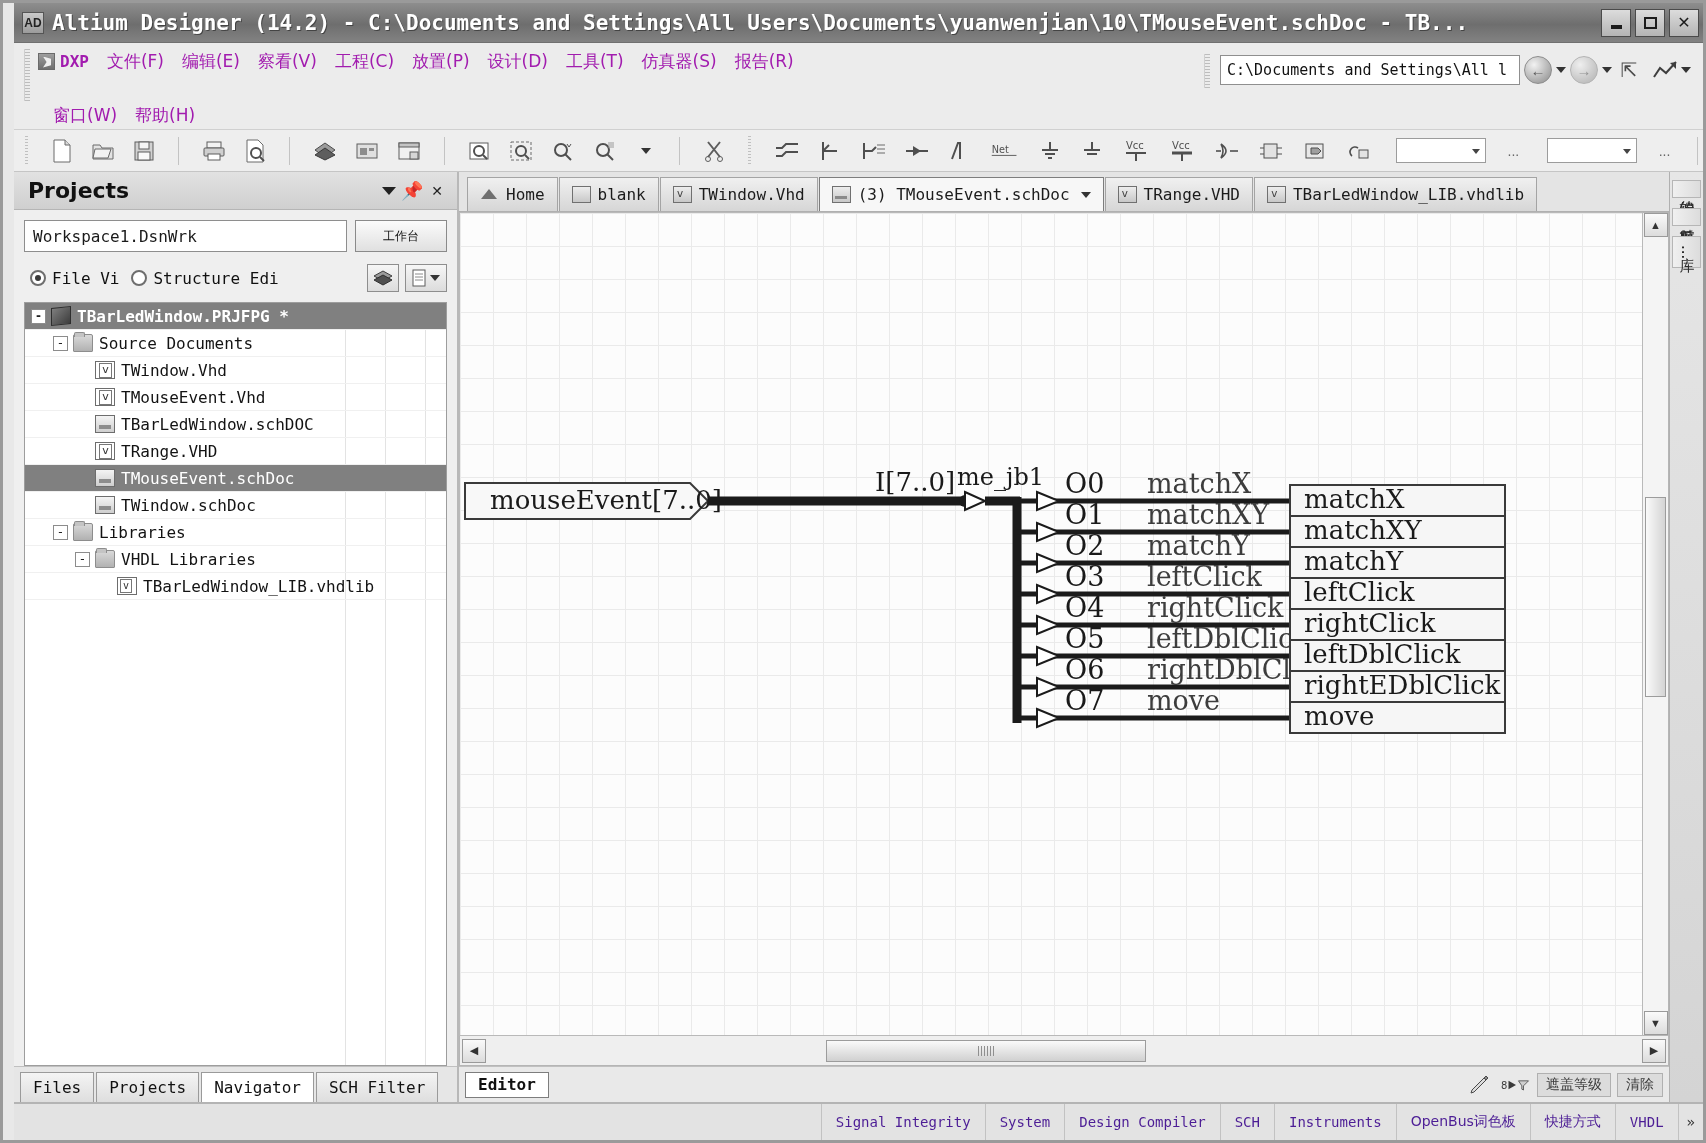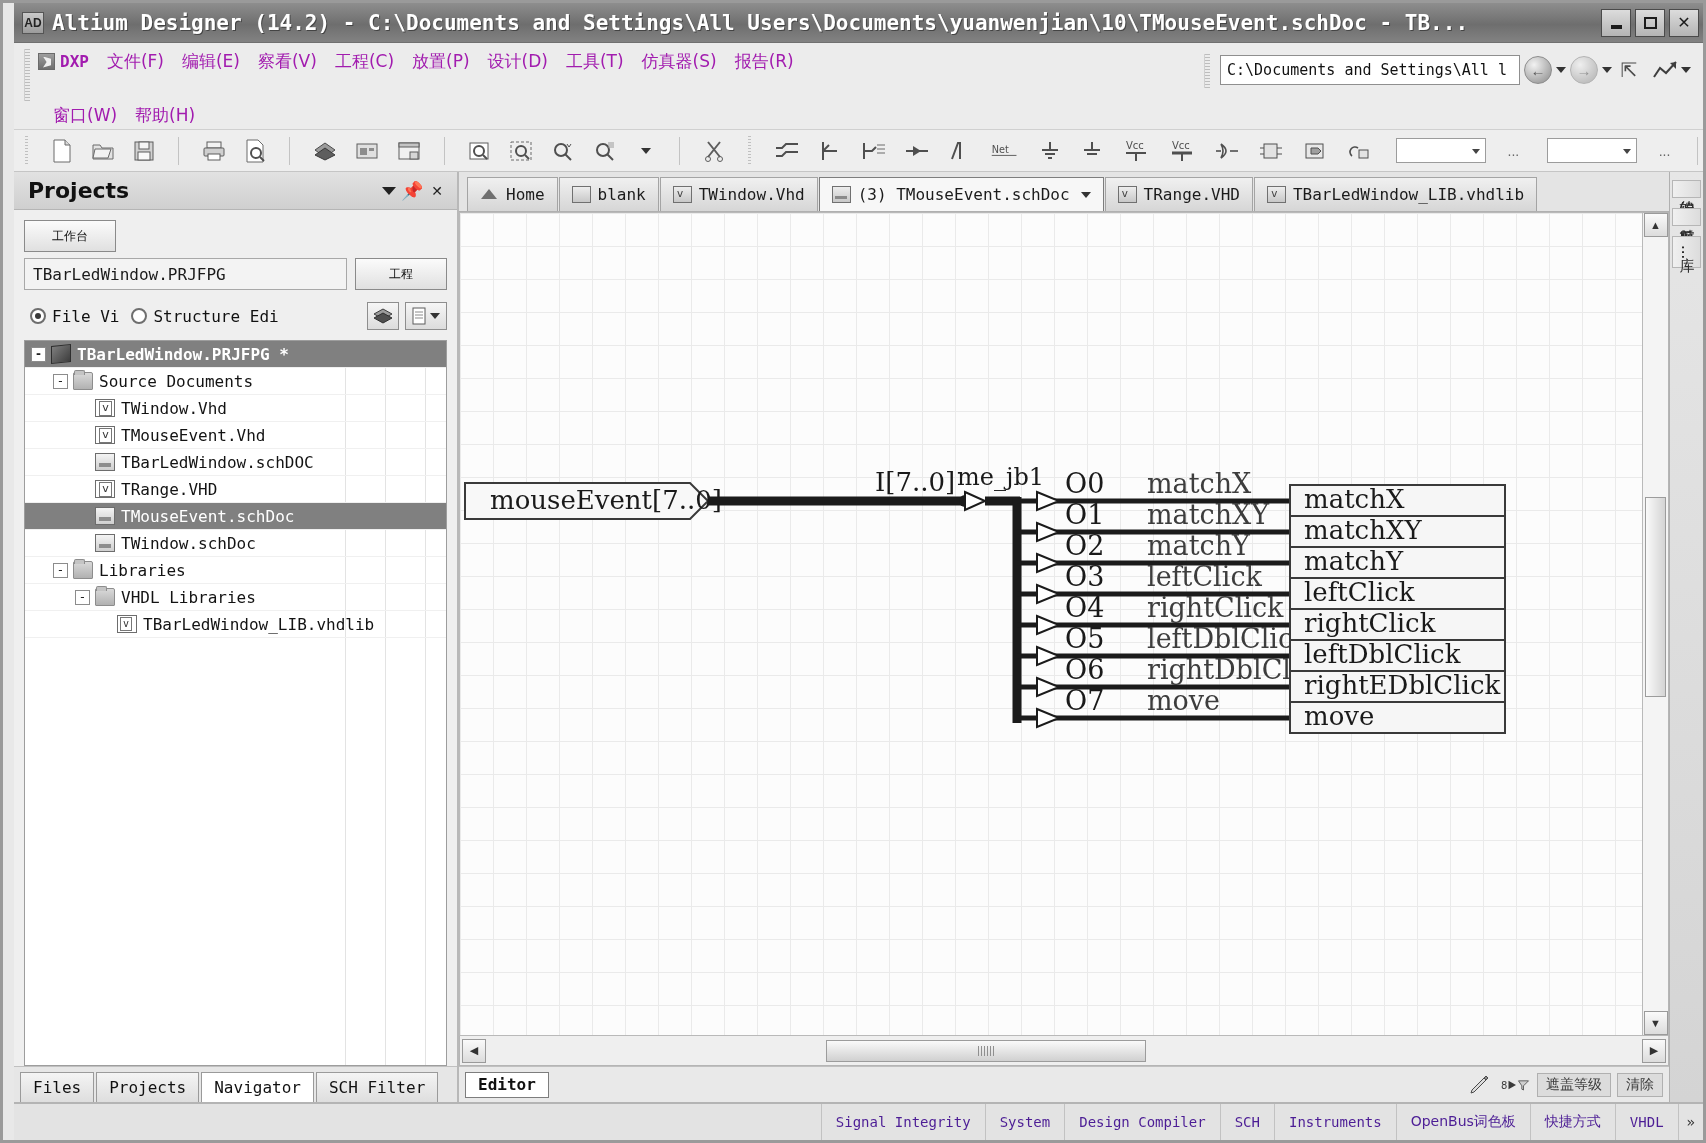--- a/index.html
+++ b/index.html
@@ -737,25 +737,22 @@
         <div class="panel-title">Projects</div>
         <div class="ph-btn">
             <span class="caret"></span>
           </div>
         <div class="ph-btn pin-icon">📌</div>
         <div class="ph-btn">✕</div>
       </div>
 
       <div class="panel-body">
         <div class="row">
+          <div class="combo">Workspace1.DsnWrk</div>
           <div class="btn-cn">工作台</div>
-        </div>
-        <div class="row">
-          <div class="flatfield">TBarLedWindow.PRJFPG</div>
-          <div class="btn-cn">工程</div>
         </div>
         <div class="radio-row">
           <span class="radio on"></span>
           <span class="radio-label">File Vi</span>
           <span class="radio"></span>
           <span class="radio-label">Structure Edi</span>
           <span class="radio-spacer"></span>
           <span class="iconbtn">
             <svg width="20" height="18" viewBox="0 0 20 18">
                 <polygon points="10,2 19,7 10,12 1,7" fill="#9b9b9b" stroke="#3d3d3d"></polygon>

